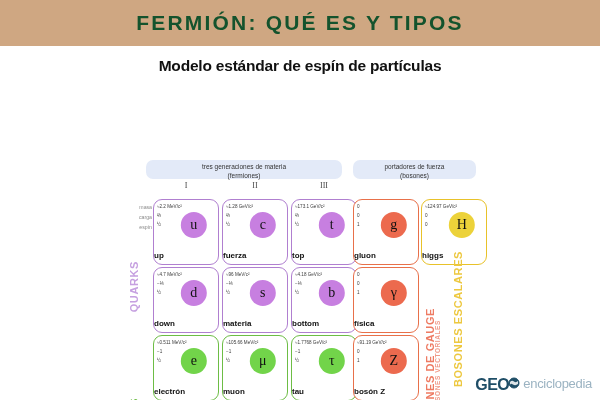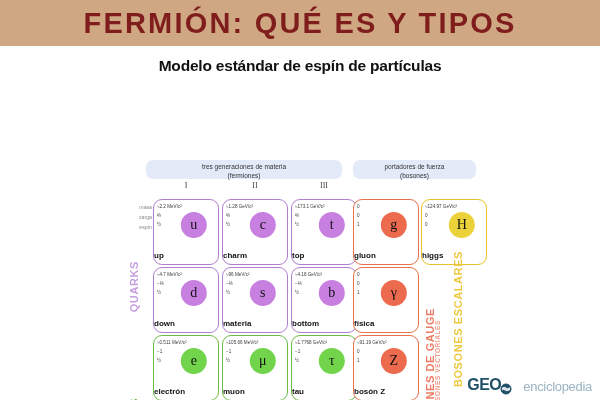--- a/index.html
+++ b/index.html
@@ -18,22 +18,22 @@
   
   #title-bar {
     width: 600px;
     height: 46px;
     background: #cfa782;
     display: flex;
     align-items: center;
     justify-content: center;
   }
   #title-text {
-    color: #7f1d1d;
-    font-size: 29px;
+    color: #14532d;
+    font-size: 21px;
     font-weight: bold;
     letter-spacing: 2.2px;
     white-space: nowrap;
   }
 
   
   #subtitle {
     text-align: center;
     font-size: 15.5px;
     font-weight: bold;
@@ -179,39 +179,39 @@
     left: 452px; top: 176px;
     font-size: 11px; color: #edc840;
   }
 
   
   #logo {
     position: absolute;
     right: 8px;
     bottom: 6px;
     display: flex;
-    align-items: flex-end;
+    align-items: flex-start;
   }
   #logo-geo {
     font-size: 16px;
     font-weight: bold;
     color: #1f4e67;
     letter-spacing: -0.5px;
   }
   #logo-globe {
     width: 12px; height: 12px;
     margin: 0 0px 0 -1px;
     position: relative;
     top: 1px;
   }
   #logo-enciclopedia {
     font-size: 13px;
     color: #9bb3c2;
     letter-spacing: -0.3px;
-    margin-left: 11px;
+    margin-left: 3px;
   }
 </style>
 </head>
 <body>
 
 <div id="title-bar">
   <div id="title-text">FERMIÓN: QUÉ ES Y TIPOS</div>
 </div>
 
 <div id="subtitle">Modelo estándar de espín de partículas</div>
@@ -251,21 +251,21 @@
 
   <div class="cell quark" style="left:222px; top:124px;">
     <div class="stats">
       <div>≈1.28 GeV/c²</div>
       <div>⅔</div>
       <div>½</div>
     </div>
     <div class="orb">
         <span>c</span>
       </div>
-    <div class="pname">charm</div>
+    <div class="pname">fuerza</div>
   </div>
 
   <div class="cell quark" style="left:291px; top:124px;">
     <div class="stats">
       <div>≈173.1 GeV/c²</div>
       <div>⅔</div>
       <div>½</div>
     </div>
     <div class="orb">
         <span>t</span>

